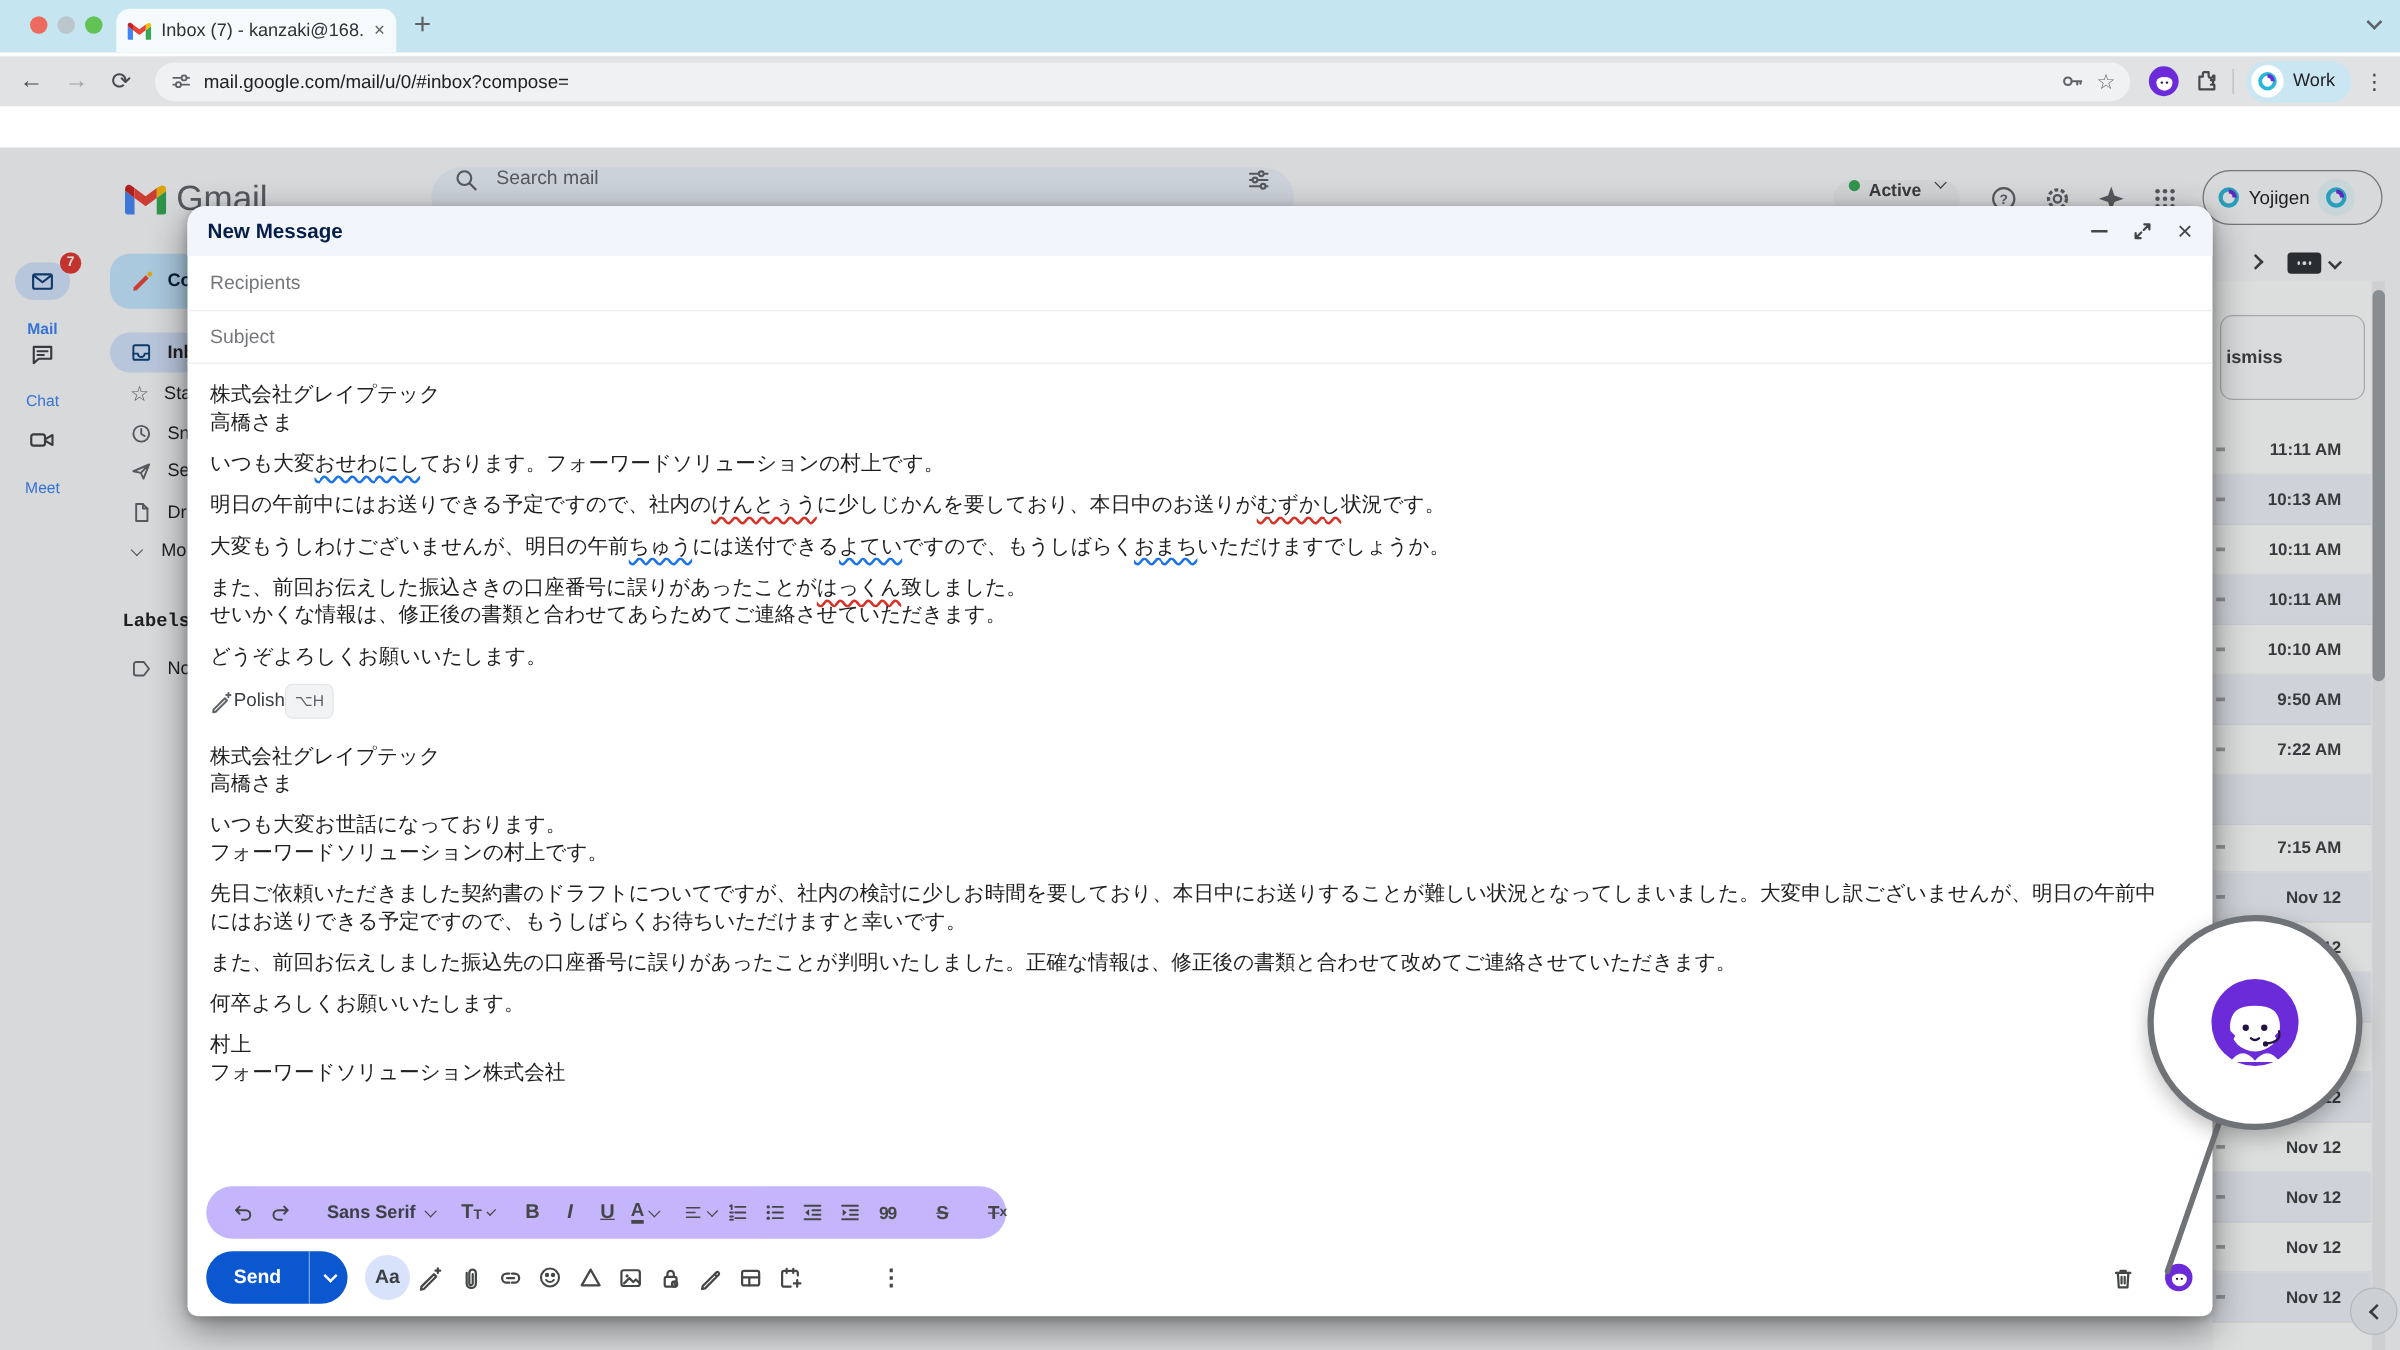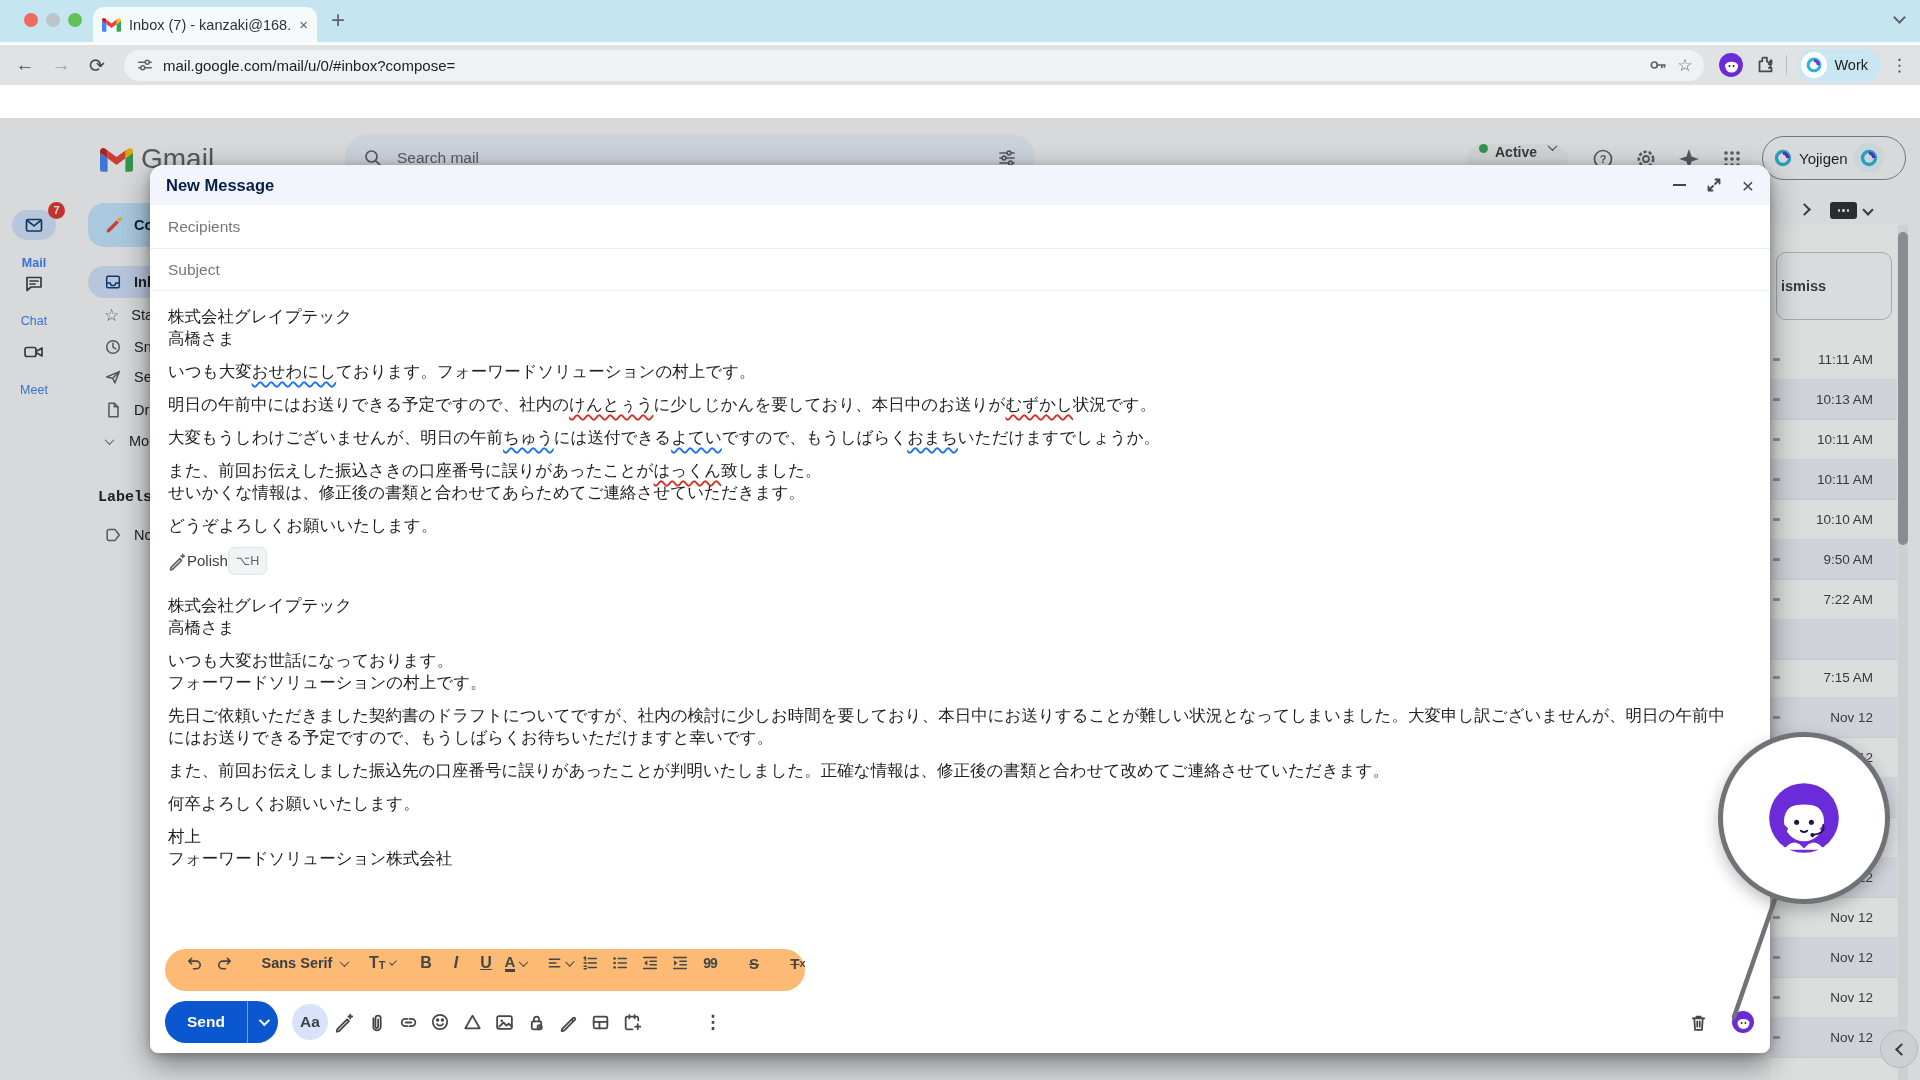--- a/index.html
+++ b/index.html
@@ -44,21 +44,21 @@
 
   
   .page{position:absolute;left:0;top:85px;width:1920px;height:995px;background:#fff;overflow:hidden;}
   .gmailbg{position:absolute;left:0;top:33px;right:0;bottom:0;background:#f7f9fc;}
   .scrim{position:absolute;left:0;top:33px;right:0;bottom:0;background:rgba(32,33,36,0.15);z-index:5;}
 
   
   .glogo{position:absolute;left:100px;top:58px;display:flex;align-items:center;gap:8px;}
   .glogo .gname{font-size:28px;color:#5f6368;}
   .gsearch{position:absolute;left:345px;top:49px;width:690px;height:48px;border-radius:24px;
-    background:#eaf1fb;display:flex;align-items:center;padding:0 18px;gap:14px;}
+    background:#eaf1fb;display:flex;padding:0 18px;gap:14px;}
   .gsearch .ph{font-size:15.5px;color:#5f6368;flex:1;}
   .gchip{position:absolute;left:1467px;top:59px;height:30px;border-radius:15px;background:#f1f3f4;
     display:flex;align-items:flex-start;gap:7px;padding:0 12px;font-weight:bold;}
   .gchip .dot{width:9px;height:9px;border-radius:50%;background:#34a853;}
   .gchip span{font-size:14px;color:#3c4043;}
   .hicon{position:absolute;top:62px;width:24px;height:24px;display:flex;align-items:center;justify-content:center;}
   .acctpill{position:absolute;left:1762px;top:51px;width:144px;height:44px;border:1px solid #80868b;
     border-radius:22px;display:flex;align-items:center;gap:6px;padding:0 6px 0 10px;background:#f7f9fc;}
   .acctpill .aname{font-size:15px;color:#1f1f1f;}
   .acctpill .aavatar{width:30px;height:30px;border-radius:50%;background:#e6f6fa;display:flex;
@@ -84,21 +84,21 @@
   .sbitem.sel span{font-weight:700;}
   .sbhead{position:absolute;left:98px;font-size:15px;font-weight:600;color:#202124;font-family:Liberation Mono, monospace;}
 
   
   .listbg{position:absolute;left:1770px;top:140px;width:127px;bottom:0;background:#fdfefe;}
   .inbox-row{position:absolute;left:1770px;width:127px;height:40px;display:flex;align-items:center;
     justify-content:flex-end;padding-right:24px;border-bottom:1px solid rgba(100,110,120,0.08);}
   .inbox-row.alt{background:#eef3fa;}
   .inbox-row:not(.blank)::before{content:"";position:absolute;left:3px;top:18px;width:7px;height:3px;
     background:#80868b;opacity:.7;}
-  .row-time{font-size:13.5px;font-weight:400;color:#3c4043;white-space:nowrap;}
+  .row-time{font-size:13.5px;font-weight:700;color:#3c4043;white-space:nowrap;}
   .dismisscard{position:absolute;left:1776px;top:167px;width:116px;height:68px;background:#fbfcfd;
     border:1px solid #bdc1c6;border-radius:10px;display:flex;align-items:center;}
   .dismisscard span{font-size:14.5px;font-weight:600;color:#3c4043;padding-left:4px;}
   .pagechev{position:absolute;left:1800px;top:120px;width:9px;height:9px;border-right:2.2px solid #3c4043;
     border-top:2.2px solid #3c4043;transform:rotate(45deg);}
   .kbdicon{position:absolute;left:1830px;top:117px;width:27px;height:17px;background:#2b2f33;border-radius:3px;
     display:flex;align-items:center;justify-content:center;gap:2px;}
   .kbdicon i{width:2.5px;height:2.5px;background:#f1f1f1;border-radius:50%;}
   .kbdchev{position:absolute;left:1864px;top:121px;width:8px;height:8px;border-right:2px solid #3c4043;
     border-bottom:2px solid #3c4043;transform:rotate(45deg);}
@@ -123,22 +123,22 @@
   .doc{padding:14px 20px 0 18px;font-size:16.5px;color:#1f1f1f;line-height:22px;max-width:1600px;}
   .dblock{margin-bottom:11px;}
   .dblock.sig{margin-top:8px;}
   .sq-red{text-decoration:underline wavy #d93025 1.5px;text-underline-offset:4px;}
   .sq-blue{text-decoration:underline wavy #1a73e8 1.5px;text-underline-offset:4px;}
   .polishrow{display:flex;align-items:center;gap:0;margin:12px 0 20px 0;height:26px;}
   .polishrow .plabel{font-size:15px;color:#3c4043;}
   .pshort{background:#f1f3f4;border:1px solid #e3e5e8;border-radius:6px;font-size:12.5px;color:#5f6368;
     padding:2px 7px;}
 
-  .fmtbar{position:absolute;left:15px;top:784px;width:640px;height:42px;background:#fdba74;
-    border-radius:21px;display:flex;padding:0 14px;}
+  .fmtbar{position:absolute;left:15px;top:784px;width:640px;height:42px;background:#c4b5fd;
+    border-radius:21px;display:flex;align-items:center;padding:0 14px;}
   .ti{display:flex;align-items:center;justify-content:center;min-width:26px;height:28px;color:#444746;
     font-size:15px;margin:0 2px;}
   .sep{width:1px;height:22px;background:#d5d8db;margin:0 7px;}
   .fontname{font-size:14.5px;font-weight:600;color:#3c4043;padding:0 4px;}
   .tchev{width:7px;height:7px;border-right:1.8px solid #444746;border-bottom:1.8px solid #444746;
     transform:rotate(45deg) translate(-1px,-1px);margin-left:5px;}
   .fb{font-weight:700;font-size:16px;}
   .fi{font-style:italic;font-size:16px;font-weight:600;}
   .fu{text-decoration:underline;font-size:16px;font-weight:600;}
   .fa{font-weight:700;font-size:15px;border-bottom:3.5px solid #444746;line-height:15px;}

